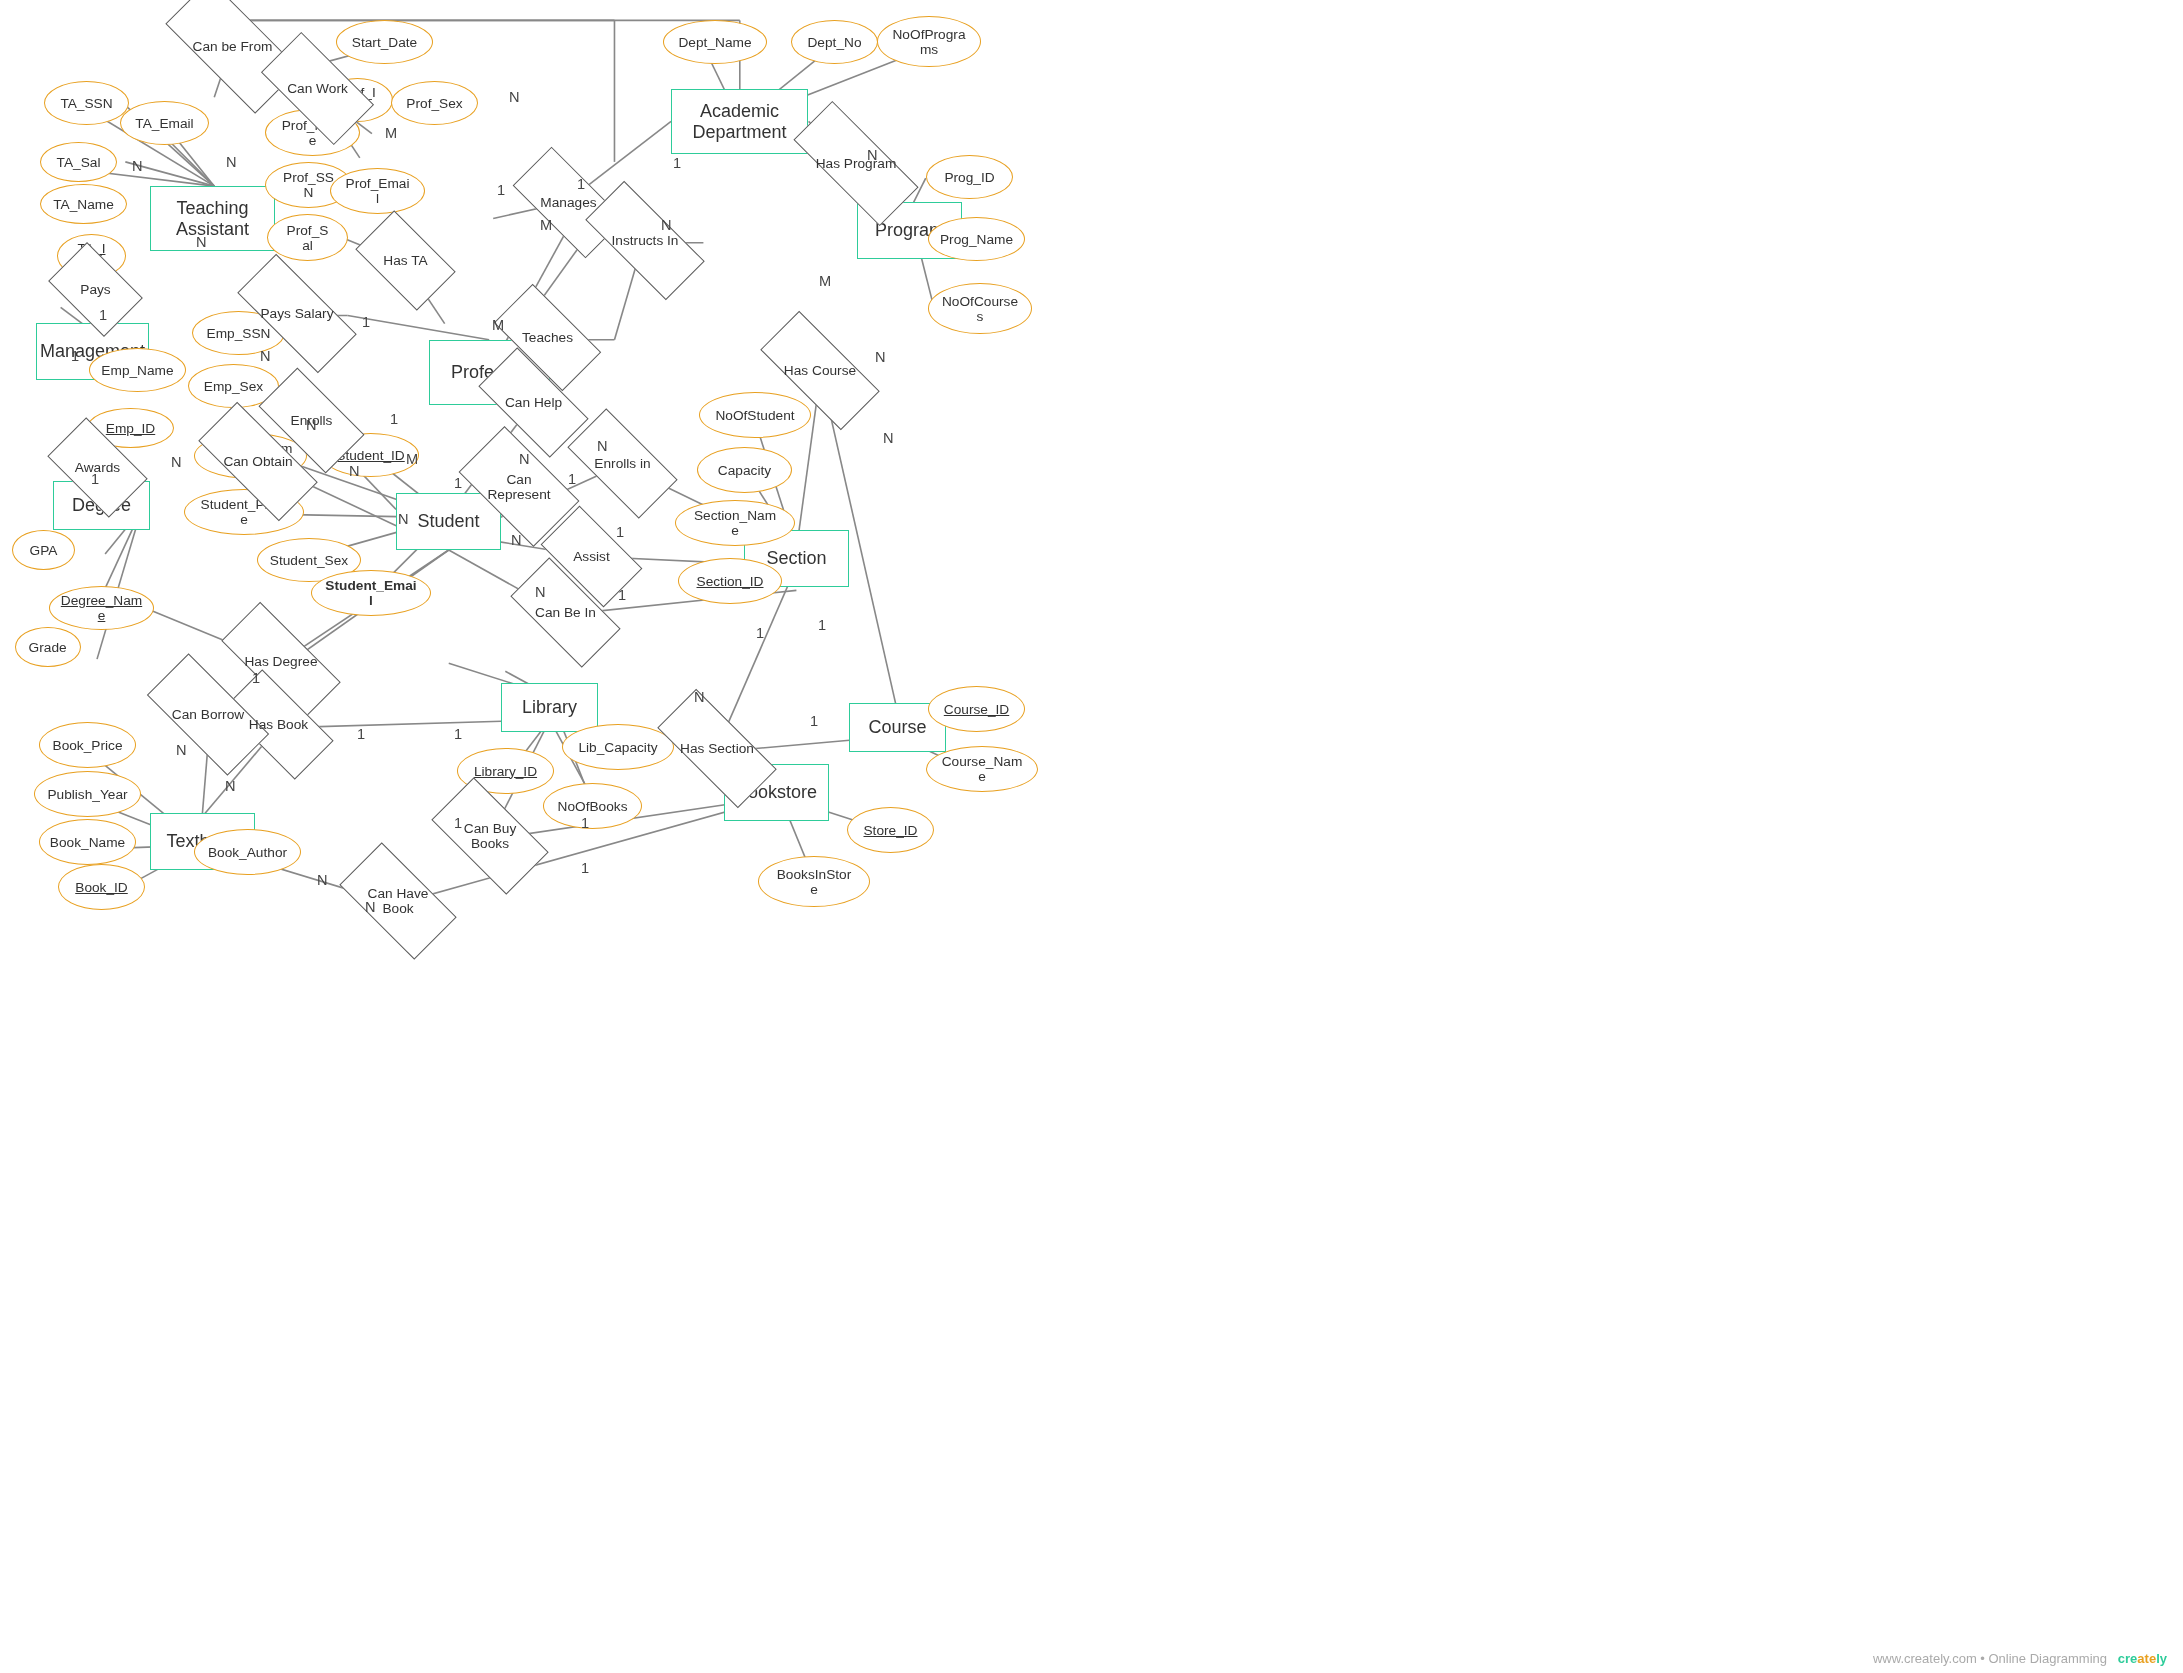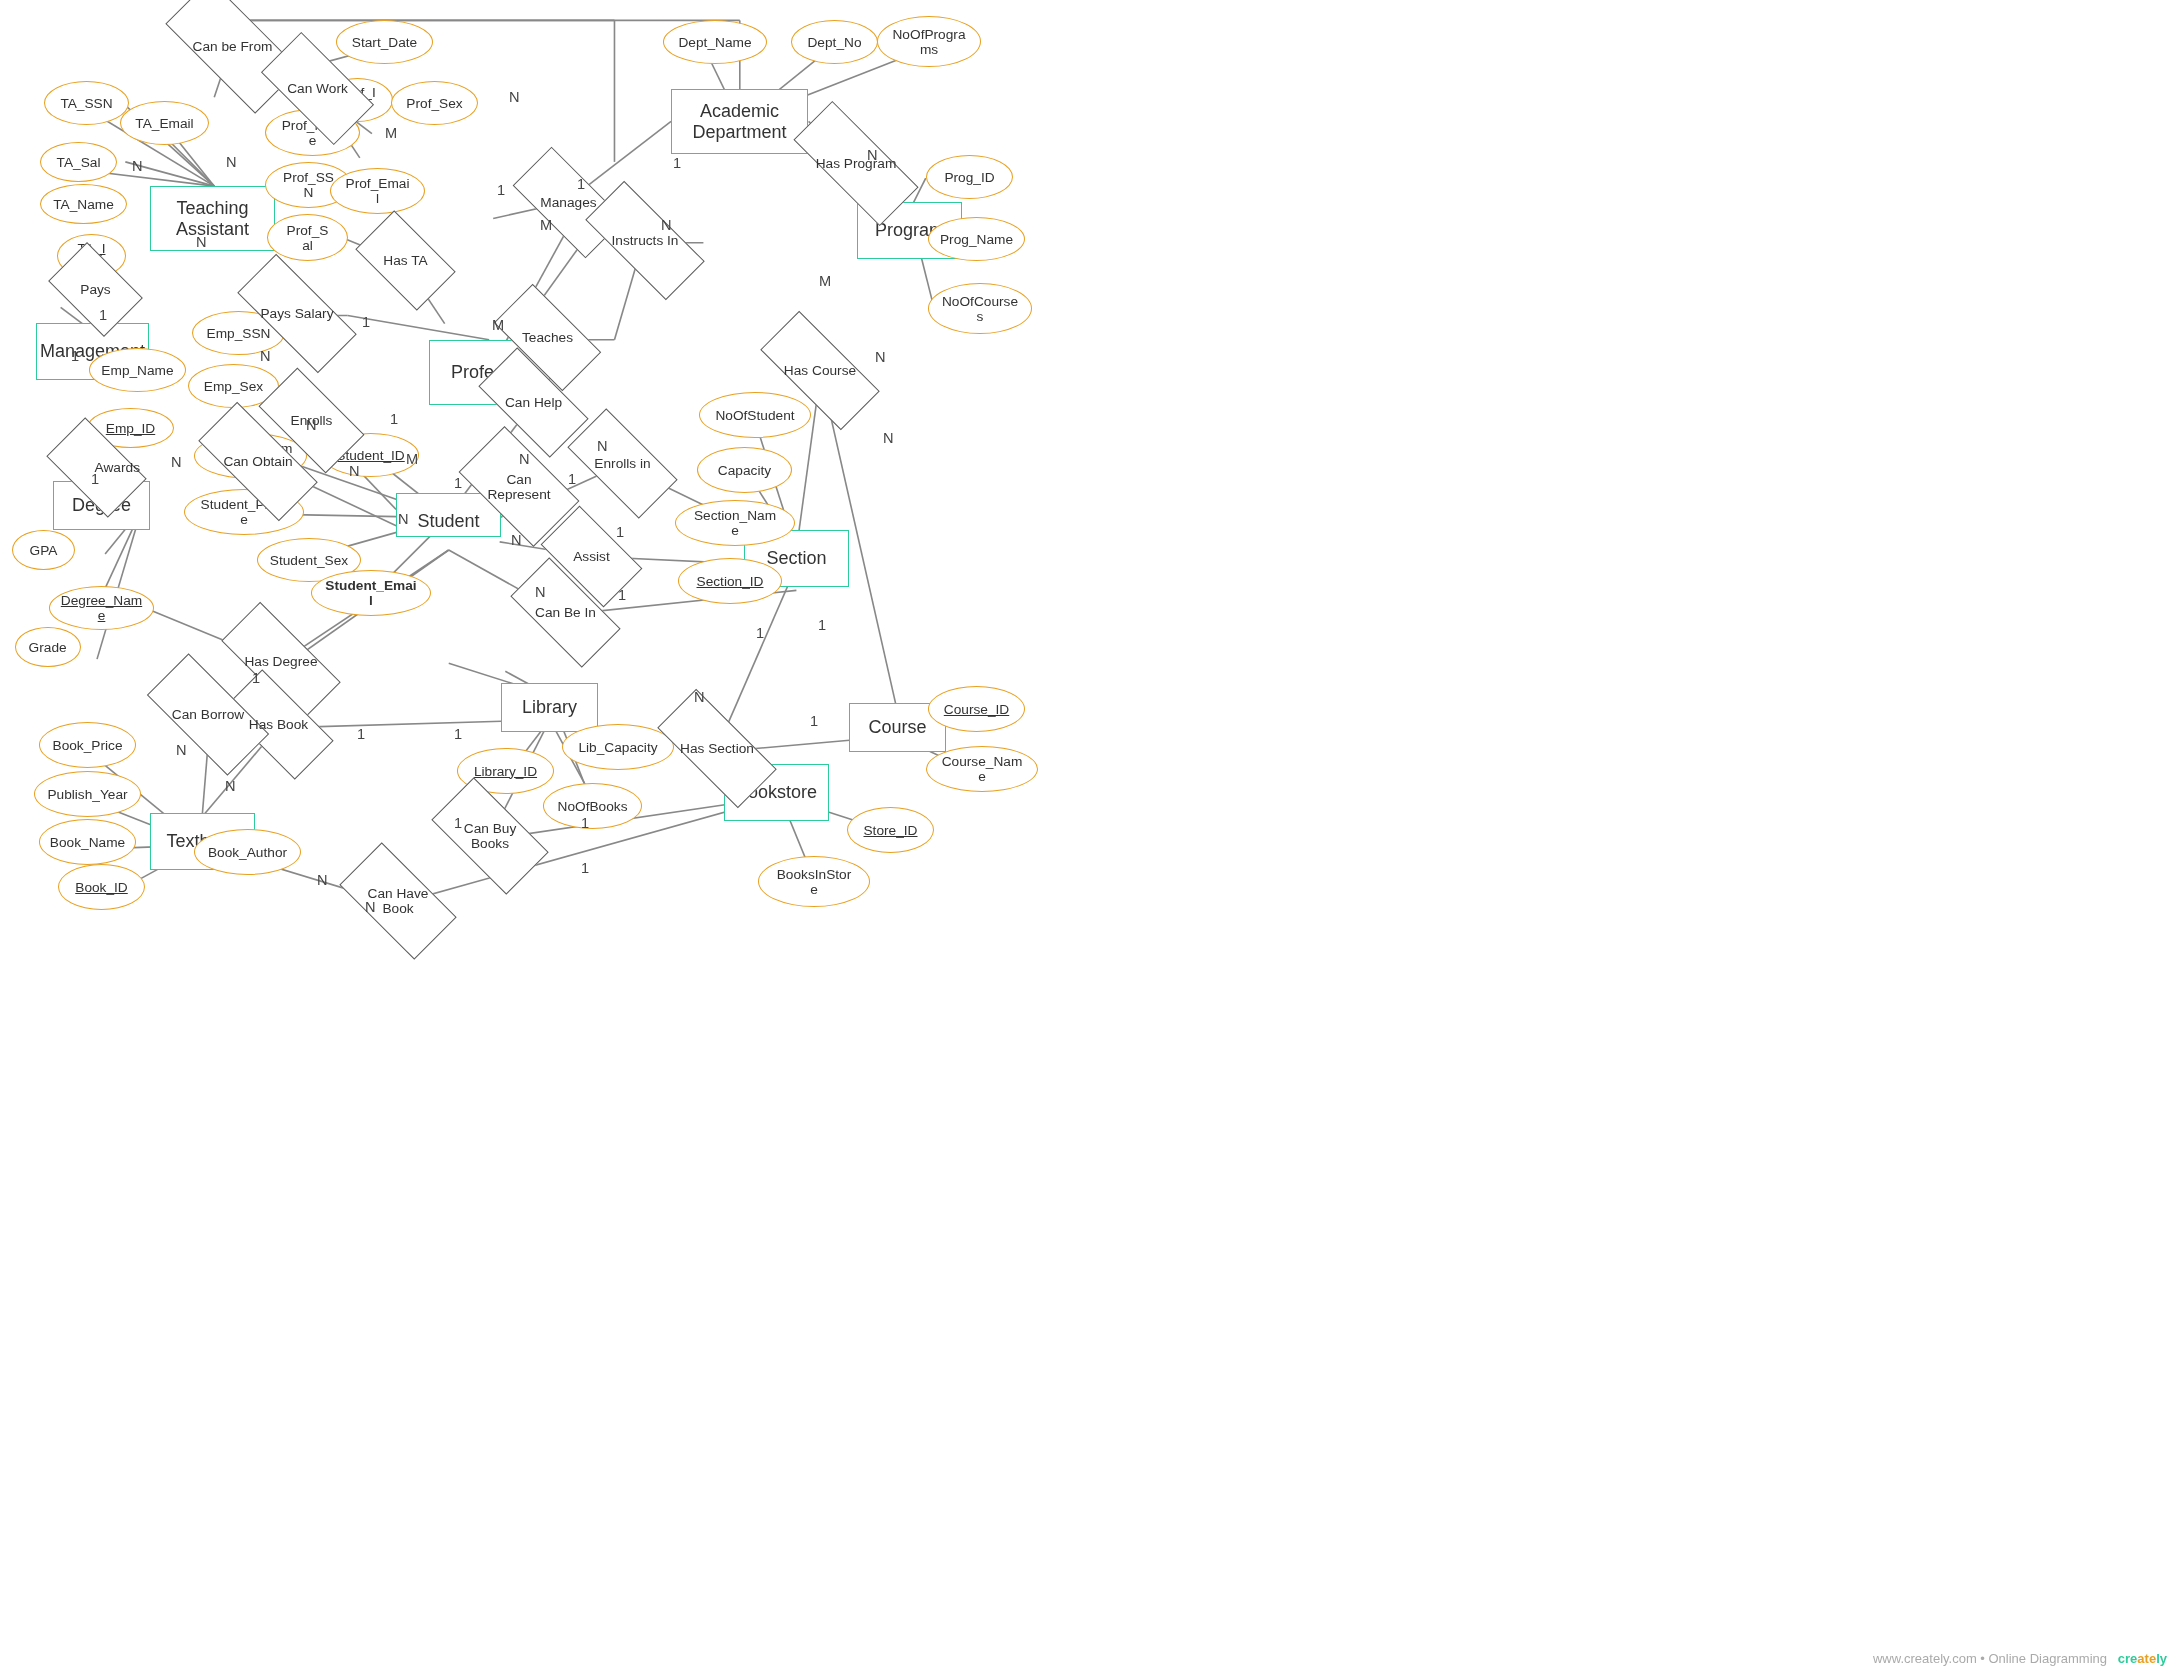--- a/index.html
+++ b/index.html
@@ -259,21 +259,21 @@
   </div>
   <div class="entity" style="left:429px;top:340px;width:121px;height:65px;">
     <span>Professor</span>
   </div>
   <div class="entity" style="left:671px;top:89px;width:137px;height:65px;">
     <span>Academic<br>Department</span>
   </div>
   <div class="entity" style="left:857px;top:202px;width:105px;height:57px;">
     <span>Program</span>
   </div>
-  <div class="entity" style="left:396px;top:493px;width:105px;height:44px;align-items:flex-end;">
+  <div class="entity" style="left:396px;top:493px;width:105px;height:57px;">
     <span>Student</span>
   </div>
   <div class="entity" style="left:744px;top:530px;width:105px;height:57px;">
     <span>Section</span>
   </div>
   <div class="entity" style="left:501px;top:683px;width:97px;height:49px;">
     <span>Library</span>
   </div>
   <div class="entity" style="left:150px;top:813px;width:105px;height:57px;">
     <span>Textbook</span>
@@ -426,21 +426,21 @@
 
   <div class="diamond" style="left:170px;top:16px;width:125px;height:61px;">
     <span>Can be From</span>
   </div>
   <div class="diamond" style="left:267px;top:61px;width:101px;height:55px;">
     <span>Can Work</span>
   </div>
   <div class="diamond" style="left:57px;top:263px;width:77px;height:53px;">
     <span>Pays</span>
   </div>
-  <div class="diamond" style="left:55px;top:441px;width:85px;height:53px;justify-content:flex-end;">
+  <div class="diamond" style="left:55px;top:441px;width:85px;height:53px;">
     <span>Awards</span>
   </div>
   <div class="diamond" style="left:363px;top:234px;width:85px;height:53px;">
     <span>Has TA</span>
   </div>
   <div class="diamond" style="left:241px;top:287px;width:112px;height:53px;">
     <span>Pays Salary</span>
   </div>
   <div class="diamond" style="left:265px;top:394px;width:93px;height:53px;">
     <span>Enrolls</span>

